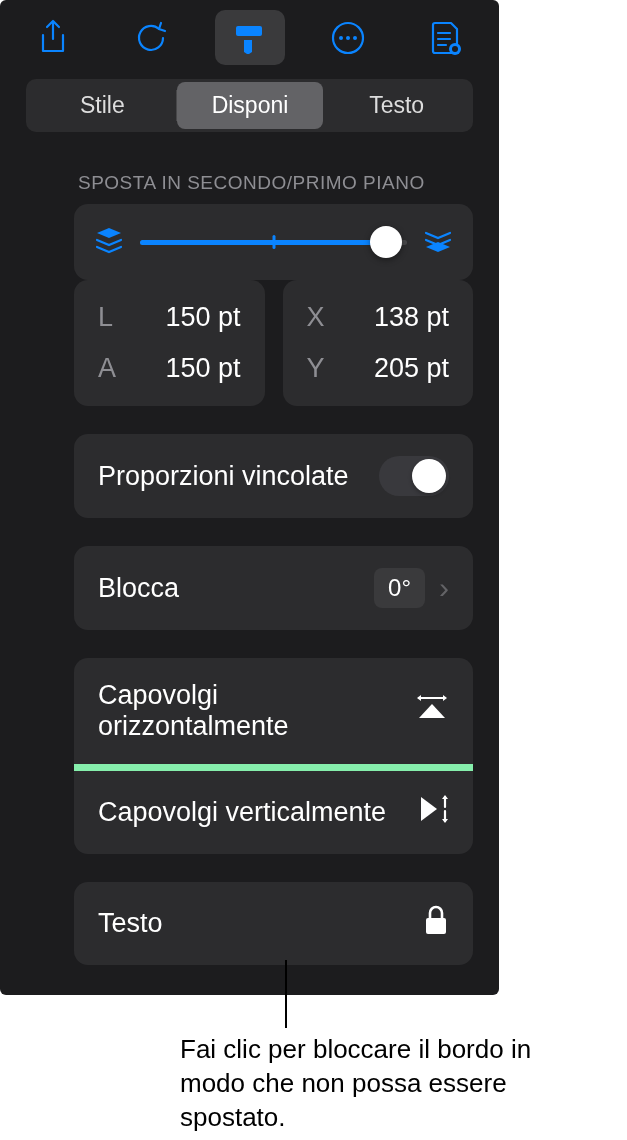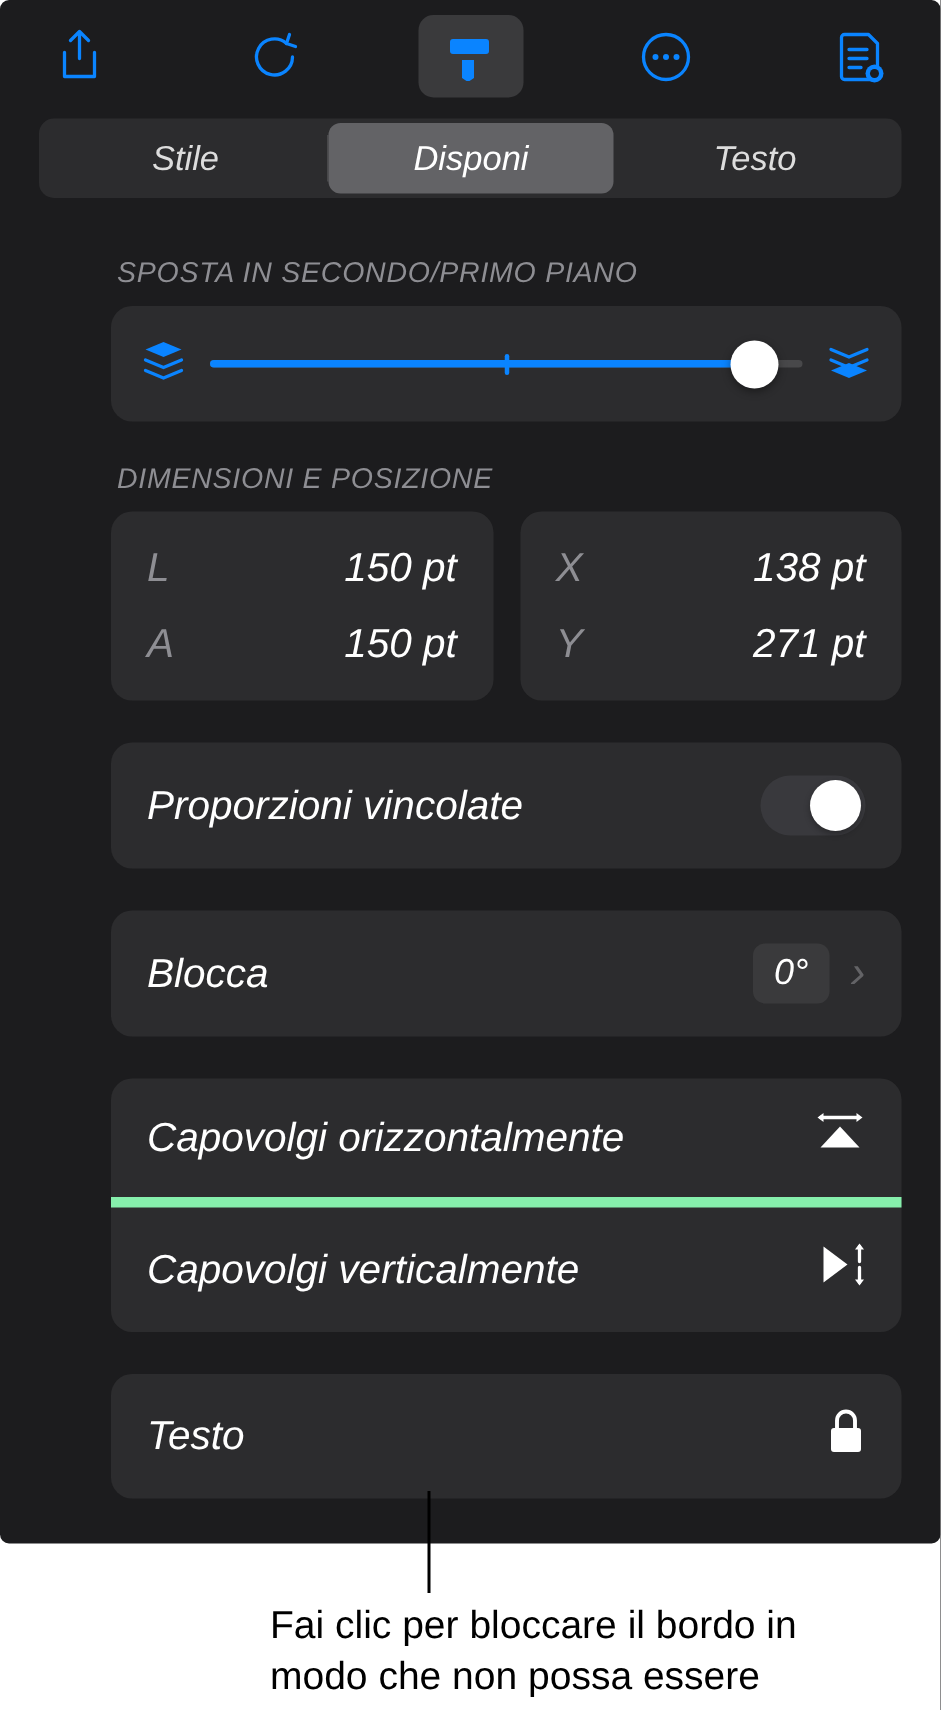--- a/index.html
+++ b/index.html
@@ -3,24 +3,23 @@
 <meta charset="utf-8">
 <style>
   * { box-sizing: border-box; margin: 0; padding: 0; }
   body {
     background: #fff;
     font-family: -apple-system, "Helvetica Neue", Helvetica, Arial, sans-serif;
     width: 627px;
   }
   .app {
     background: #1c1c1e;
-    width: 627px;
+    width: 499px;
     border-radius: 6px;
     overflow: hidden;
-    font-style: italic;
   }
   
   .toolbar {
     display: flex;
     justify-content: space-between;
     align-items: center;
     padding: 10px 18px 14px 18px;
     gap: 26px;
   }
   .toolbar .tb-btn {
@@ -149,21 +148,20 @@
     font-size: 27px;
   }
   .sp-label { color: #8e8e93; }
   .sp-value { color: #fff; }
 
   
   .row-card {
     margin-top: 28px;
     background: #2c2c2e;
     border-radius: 14px;
-    text-align: center;
   }
   .row {
     display: flex;
     align-items: center;
     justify-content: space-between;
     padding: 22px 24px;
     color: #fff;
     font-size: 27px;
   }
   .row + .row {
@@ -299,40 +297,39 @@
       </div>
       <span class="layer-icon">
         <svg width="30" height="28" viewBox="0 0 30 28">
           <path d="M3 7 l12 5 l12 -5" stroke="#0a84ff" fill="none" stroke-width="2.2" stroke-linecap="round"></path>
           <path d="M3 14 l12 5 l12 -5" stroke="#0a84ff" fill="none" stroke-width="2.2" stroke-linecap="round"></path>
           <path d="M15 16 l12 5 l-12 5 l-12 -5 z" fill="#0a84ff" stroke="none"></path>
         </svg>
       </span>
     </div>
 
-    <div class="section-title">DIMENSIONI E POSIZIONE</div>
     <div class="sp-grid">
       <div class="sp-col">
         <div class="sp-row">
           <span class="sp-label">L</span>
           <span class="sp-value">150 pt</span>
         </div>
         <div class="sp-row">
           <span class="sp-label">A</span>
           <span class="sp-value">150 pt</span>
         </div>
       </div>
       <div class="sp-col">
         <div class="sp-row">
           <span class="sp-label">X</span>
           <span class="sp-value">138 pt</span>
         </div>
         <div class="sp-row">
           <span class="sp-label">Y</span>
-          <span class="sp-value">271 pt</span>
+          <span class="sp-value">205 pt</span>
         </div>
       </div>
     </div>
 
     <div class="row-card">
       <div class="row">
         <span>Proporzioni vincolate</span>
         <div class="toggle">
           <div class="toggle-knob"></div>
         </div>

